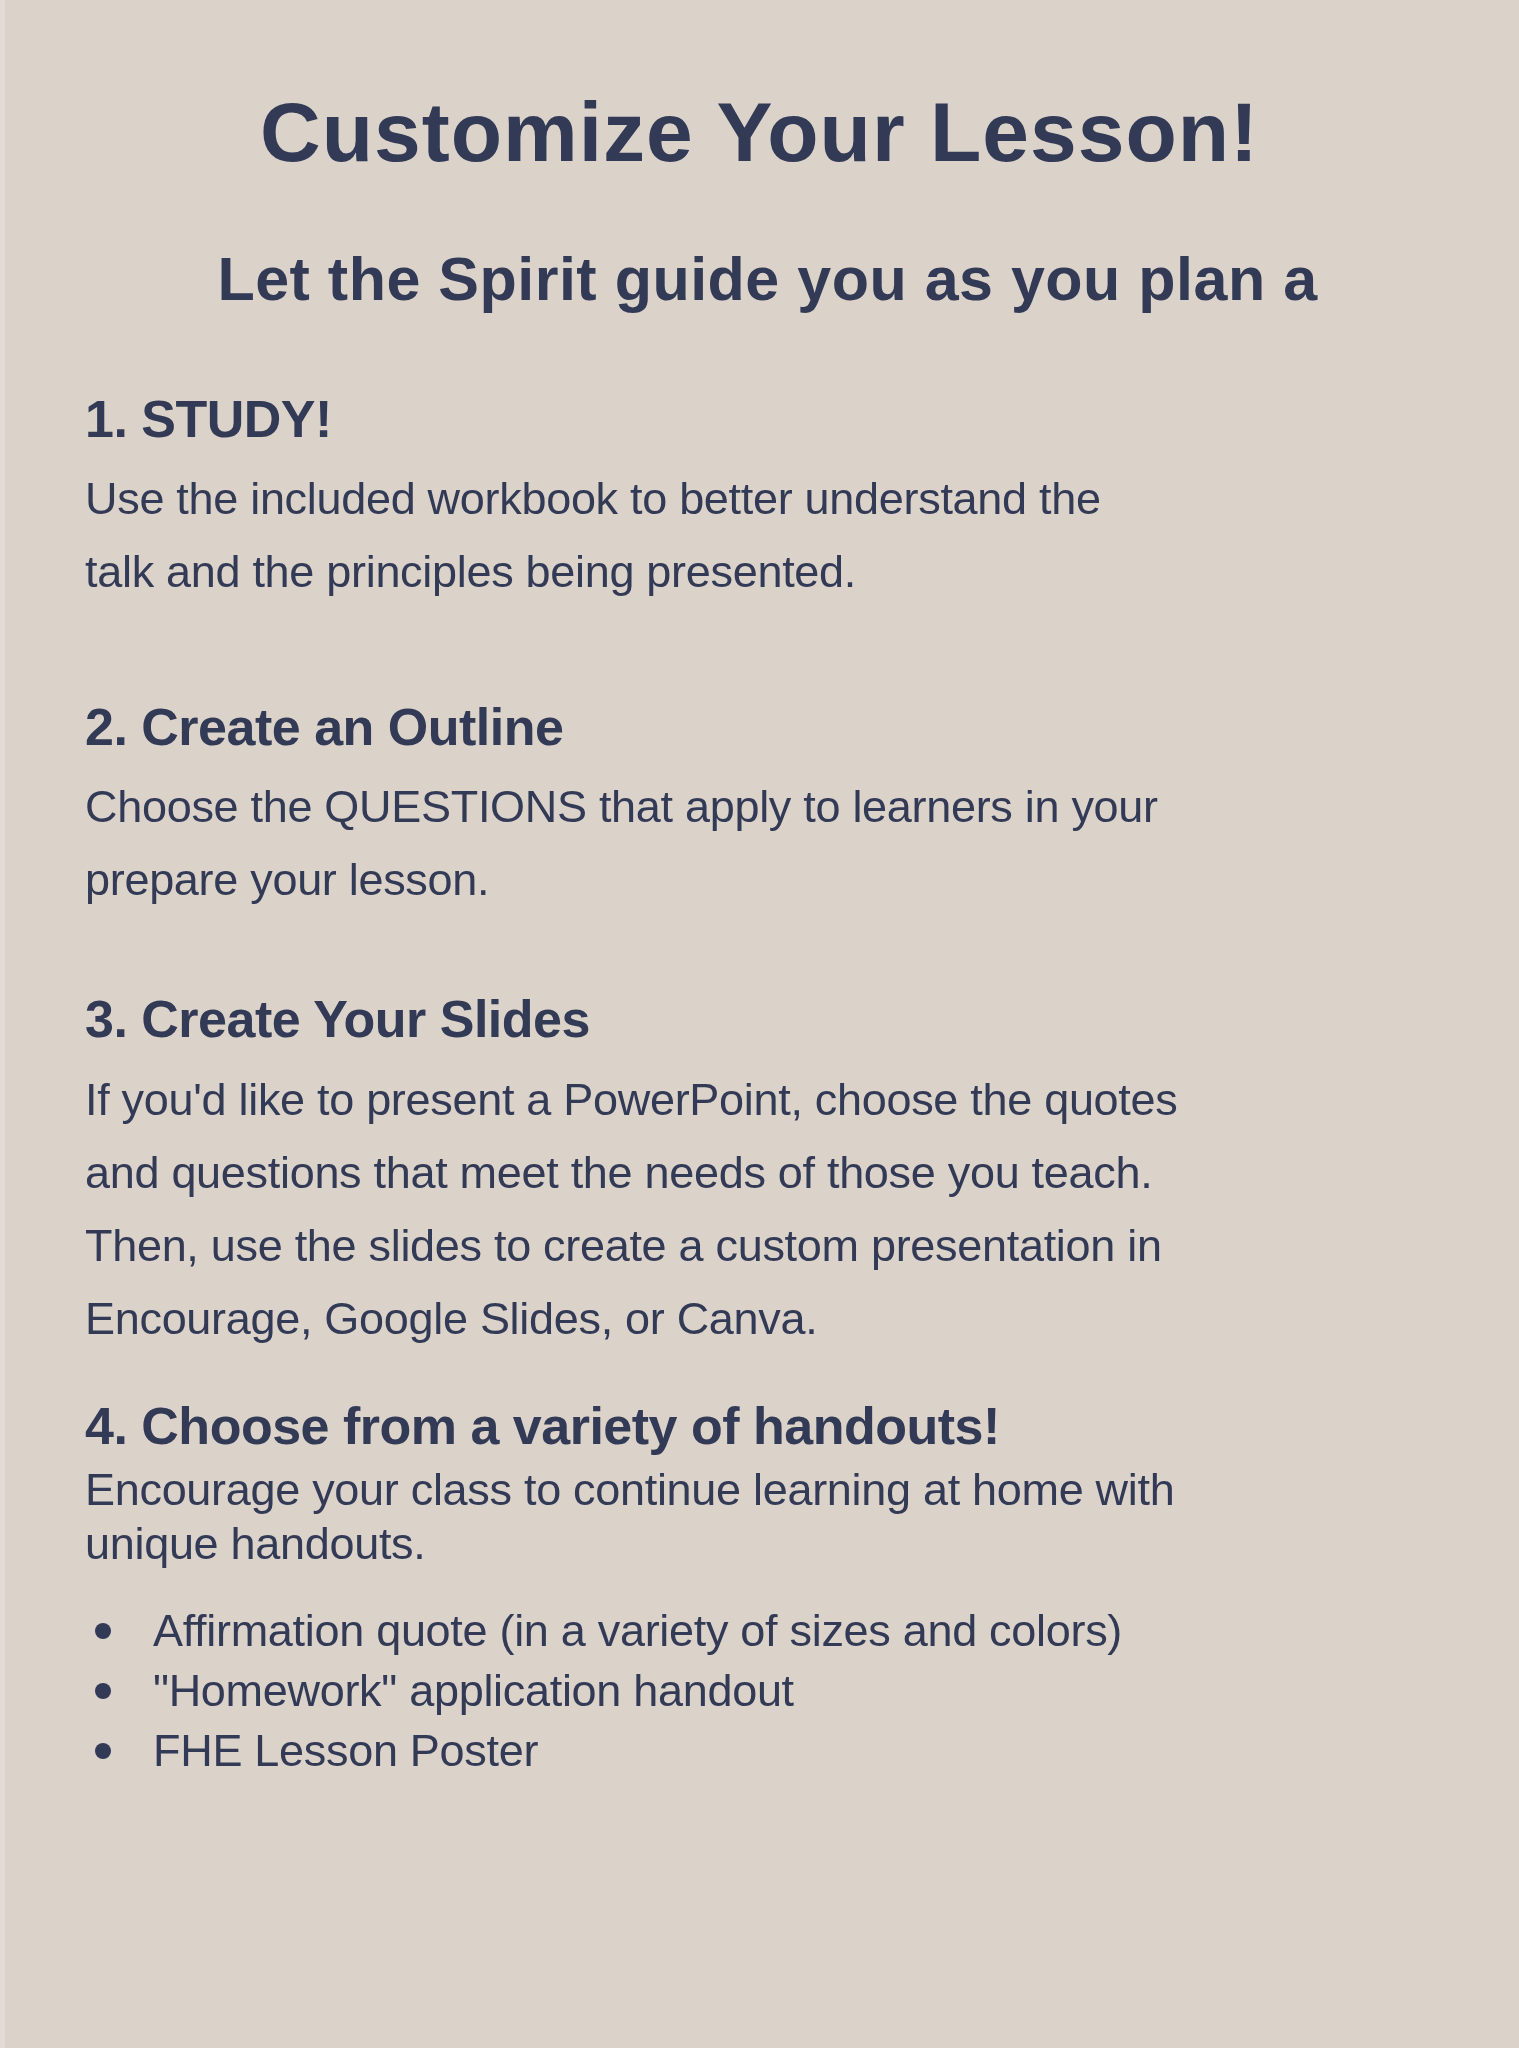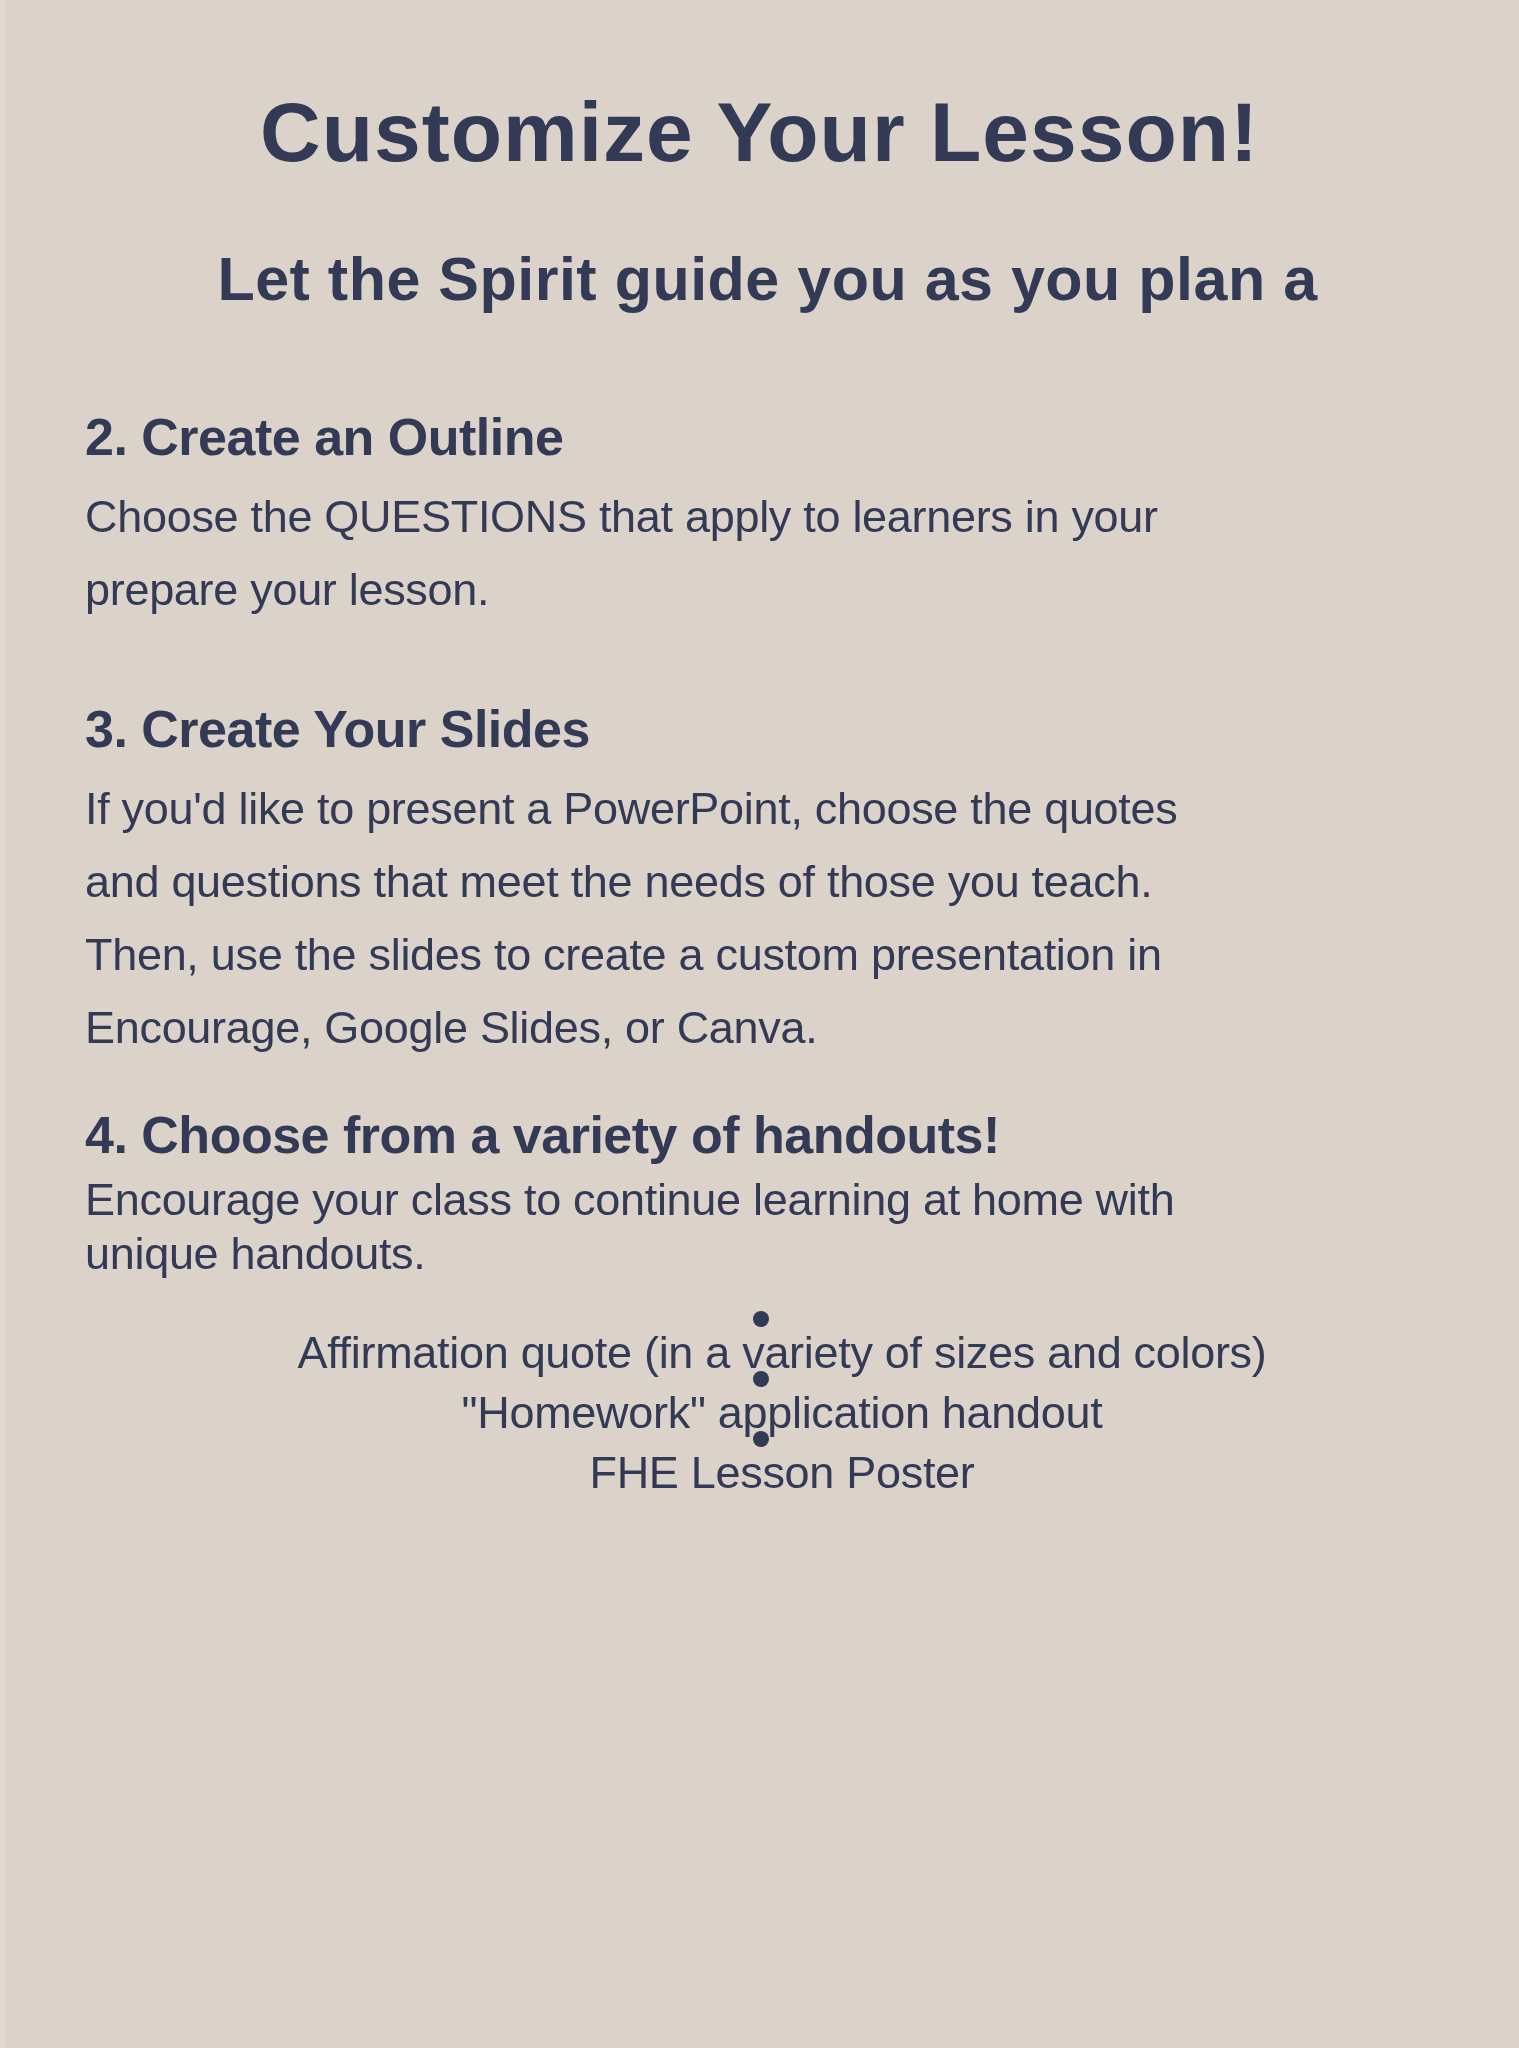--- a/index.html
+++ b/index.html
@@ -74,21 +74,20 @@
     margin: 30px 0 0 0;
     padding: 0 0 0 10px;
   }
   .handout-list li {
     display: flex;
     align-items: center;
     height: 60px;
     font-size: 45px;
     letter-spacing: -0.3px;
     white-space: nowrap;
-    flex-direction: column;
   }
   .bullet-dot {
     width: 16px;
     height: 16px;
     border-radius: 50%;
     background: #323a56;
     flex: 0 0 16px;
     margin-right: 42px;
   }
 </style>
@@ -99,20 +98,27 @@
   <div class="page-edge"></div>
 
   <h1 class="poster-title">Customize Your Lesson!</h1>
 
   <div class="poster-subtitle">
     <div class="line">Let the Spirit guide you as you plan a</div>
   </div>
 
   <div class="content">
 
+    <div class="section section-1">
+      <h2 class="section-heading">1. STUDY!</h2>
+      <div class="section-body">
+        <div class="line">Use the included workbook to better understand the</div>
+        <div class="line">talk and the principles being presented.</div>
+      </div>
+    </div>
 
     <div class="section section-2">
       <h2 class="section-heading">2. Create an Outline</h2>
       <div class="section-body">
         <div class="line">Choose the QUESTIONS that apply to learners in your</div>
         <div class="line">prepare your lesson.</div>
       </div>
     </div>
 
     <div class="section section-3">

